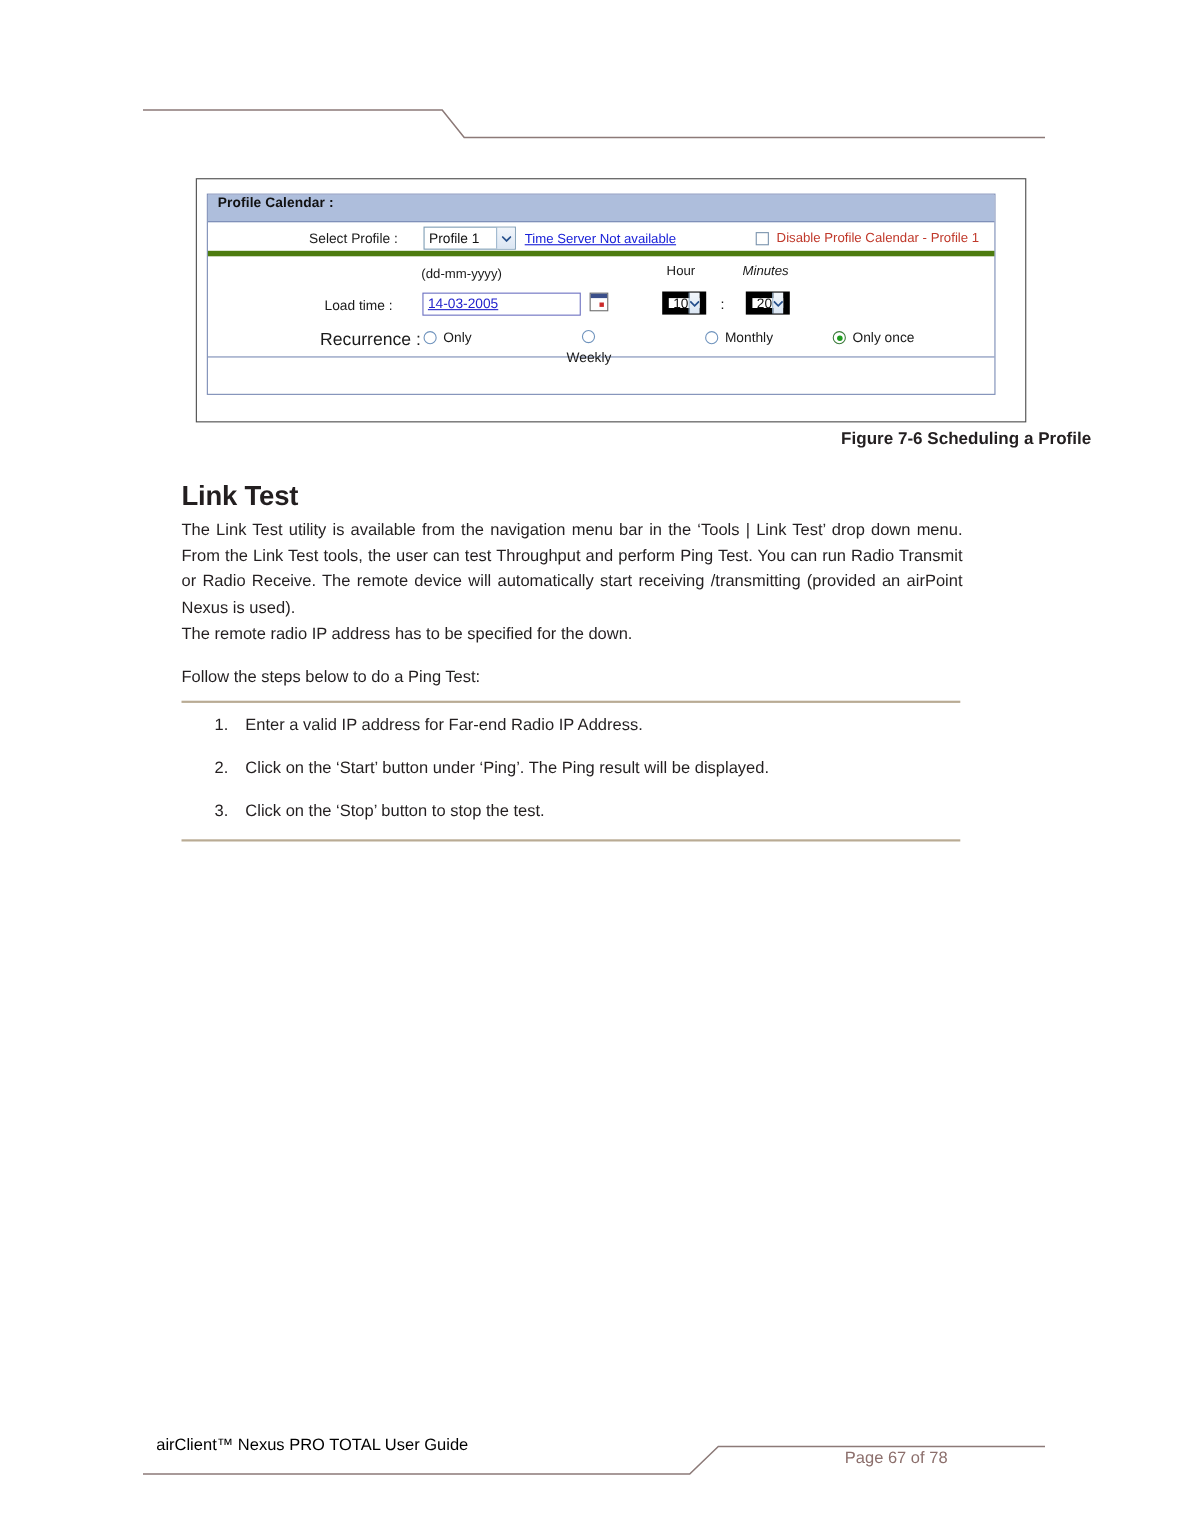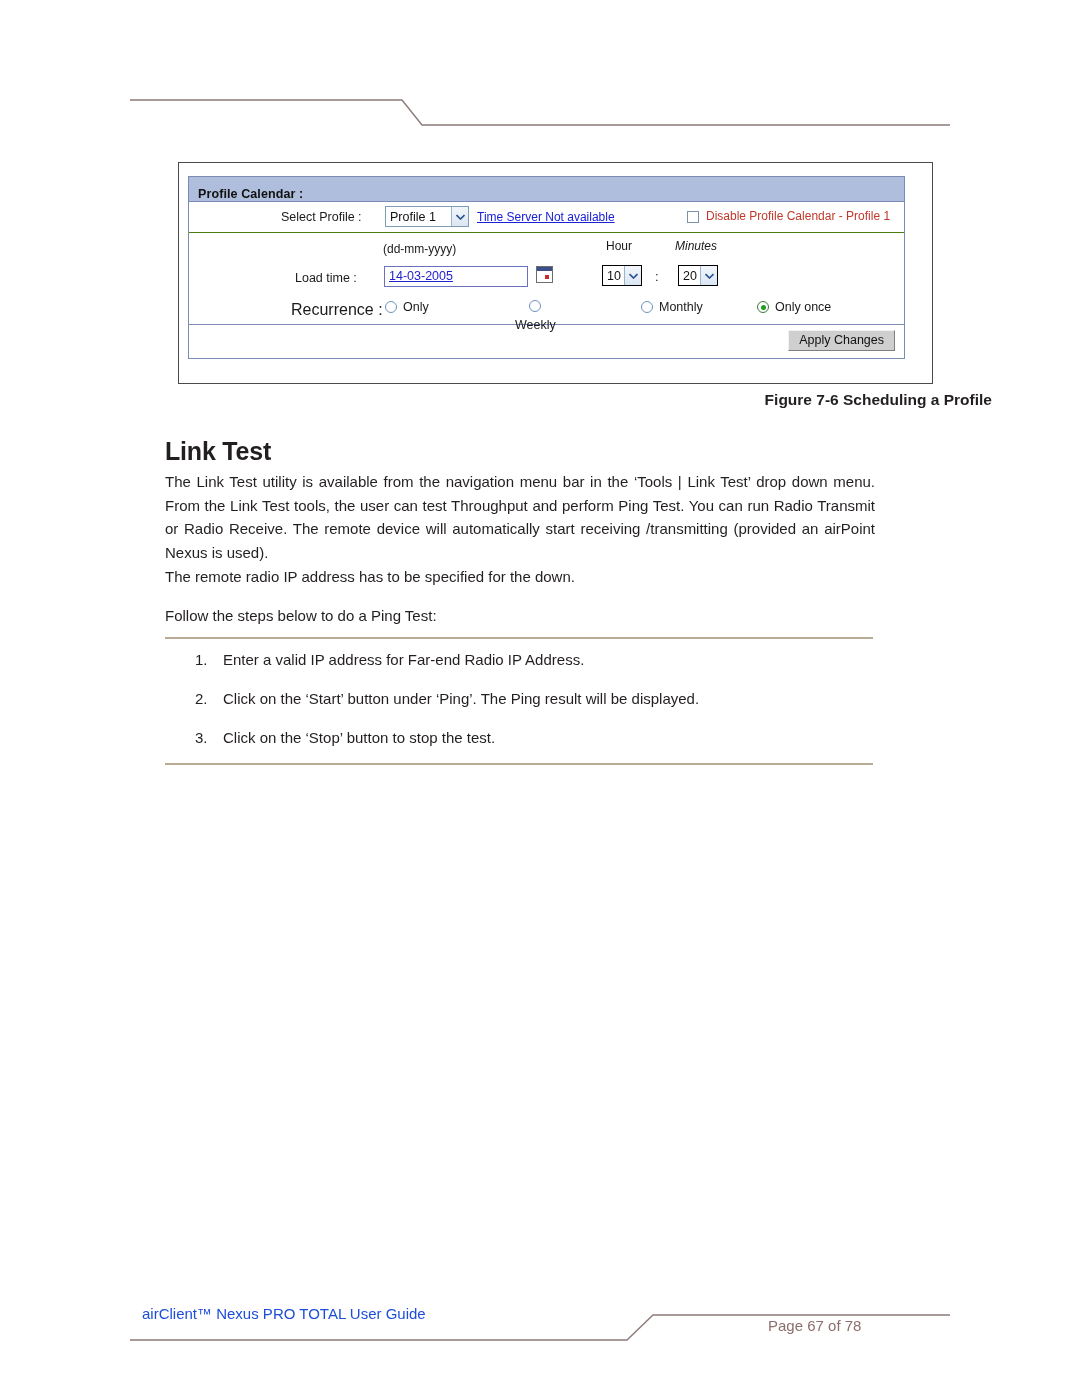--- a/index.html
+++ b/index.html
@@ -61,34 +61,34 @@
     height: 183px;
     border: 1px solid #7b8bb5;
     background: #ffffff;
     box-sizing: border-box;
   }
   .panel-titlebar {
     height: 25px;
     background: #aebedc;
     border-bottom: 1px solid #7b8bb5;
     display: flex;
-    align-items: flex-end;
+    align-items: flex-start;
     padding-left: 9px;
     box-sizing: border-box;
   }
   .panel-titlebar .title-text {
     font-size: 12.5px;
     font-weight: bold;
     color: #111111;
     letter-spacing: 0.1px;
   }
 
   .row-select-profile {
     height: 31px;
-    border-bottom: 1px solid #4d7c0f;
+    border-bottom: 5px solid #4d7c0f;
     position: relative;
     box-sizing: border-box;
   }
   .lbl-select-profile {
     position: absolute;
     left: 92px;
     top: 8px;
     font-size: 12.5px;
     color: #1a1a1a;
   }
@@ -224,21 +224,21 @@
     width: 4px;
     height: 4px;
     background: #cc2b2b;
     margin: 4px 0 0 8px;
   }
   .time-sel {
     position: absolute;
     top: 32px;
     width: 40px;
     height: 21px;
-    border: 1px solid #000000;
+    border: 6px solid #000000;
     background: #ffffff;
     box-sizing: border-box;
     display: flex;
     align-items: center;
   }
   .time-sel .sel-val { font-size:12.5px; padding-left:4px; flex:1; color:#111; }
   .sel-hour { left: 413px; }
   .sel-min  { left: 489px; }
   .time-colon {
     position: absolute;
@@ -395,21 +395,21 @@
     left: 130px;
     top: 10px;
     width: 820px;
     height: 44px;
   }
   .footer-left {
     position: absolute;
     left: 142px;
     top: 1305px;
     font-size: 15px;
-    color: #1d4ed8;
+    color: #000000;
     white-space: nowrap;
   }
   .footer-right {
     position: absolute;
     left: 768px;
     top: 1317px;
     font-size: 15px;
     color: #8c6f6c;
     white-space: nowrap;
   }
@@ -496,23 +496,20 @@
       <div class="radio-item rad-monthly">
         <span class="radio-dot"></span>
         <span class="rlabel">Monthly</span>
       </div>
       <div class="radio-item rad-once">
         <span class="radio-dot checked"></span>
         <span class="rlabel">Only once</span>
       </div>
     </div>
 
-    <div class="row-actions">
-      <button class="btn-apply">Apply Changes</button>
-    </div>
 
   </div>
 </div>
 
 <div class="figure-caption">Figure 7-6 Scheduling a Profile</div>
 
 <h1 class="section-heading">Link Test</h1>
 
 <p class="body-col para p1">The Link Test utility is available from the navigation menu bar in the ‘Tools | Link Test’ drop down menu. From the Link Test tools, the user can test Throughput and perform Ping Test. You can run Radio Transmit or Radio Receive. The remote device will automatically start receiving /transmitting (provided an airPoint Nexus is used).</p>
 <p class="body-col para p2">The remote radio IP address has to be specified for the down.</p>

